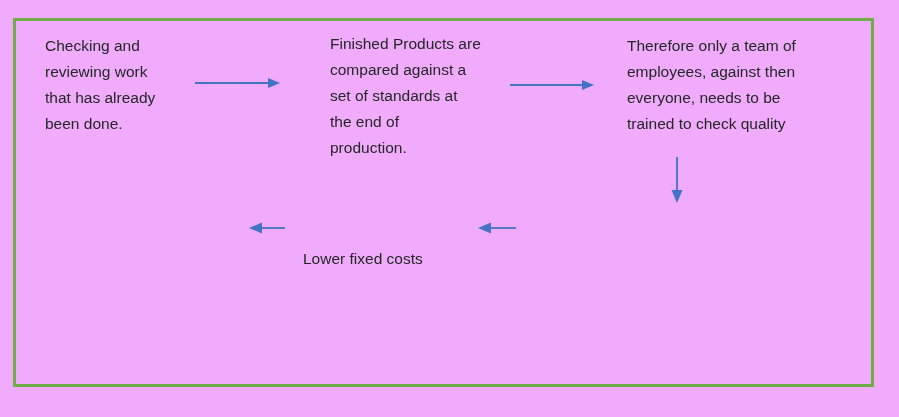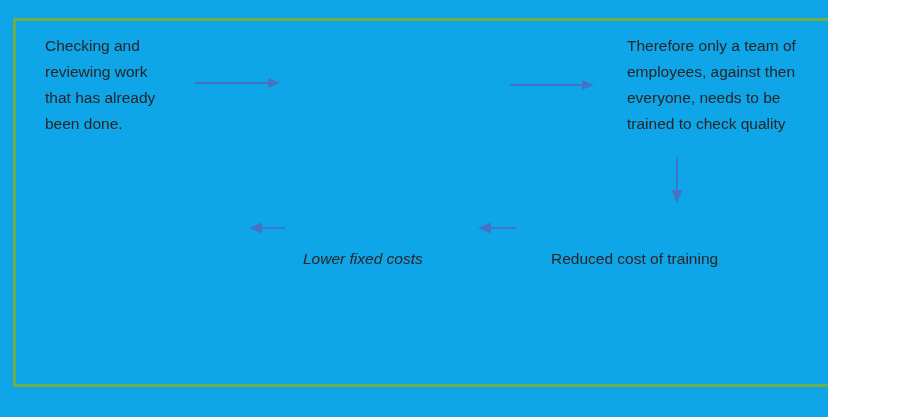--- a/index.html
+++ b/index.html
@@ -2,23 +2,23 @@
 <html style="--border-color: #70AD47; --arrow-color: #4472C4; --text-color: #262626;"><head>
 <meta charset="utf-8">
 <style>
   html, body {
     margin: 0;
     padding: 0;
     background: #ffffff;
   }
   .page {
     position: relative;
-    width: 828px;
+    width: 899px;
     height: 417px;
-    background: #0ea5e9;
+    background: #f0abfc;
     font-family: "Liberation Sans", sans-serif;
     overflow: hidden;
   }
   .frame {
     position: absolute;
     left: 13px;
     top: 18px;
     width: 855px;
     height: 363px;
     border: 3px solid var(--border-color, #70AD47);
@@ -28,21 +28,21 @@
     position: absolute;
     white-space: pre-line;
     font-size: 15.5px;
     line-height: 26px;
     color: var(--text-color, #262626);
   }
   .s1 { left: 45px;  top: 33px; }
   .s2 { left: 330px; top: 31px; }
   .s3 { left: 627px; top: 33px; }
   .s4 { left: 551px; top: 246px; }
-  .s5 { left: 303px; top: 246px; font-style: italic; }
+  .s5 { left: 303px; top: 246px; }
   .s6 { left: 37px;  top: 235px; }
   .arrows {
     position: absolute;
     left: 0;
     top: 0;
     width: 899px;
     height: 417px;
     pointer-events: none;
   }
   .arrows line {
@@ -58,27 +58,31 @@
 
 <div class="page">
 
   <div class="frame"></div>
 
   <div class="step s1">Checking and
 reviewing work
 that has already
 been done.</div>
 
+  <div class="step s2">Finished Products are
+compared against a
+set of standards at
+the end of
+production.</div>
 
   <div class="step s3">Therefore only a team of
 employees, against then
 everyone, needs to be
 trained to check quality</div>
 
-  <div class="step s4">Reduced cost of training</div>
 
   <div class="step s5">Lower fixed costs</div>
 
 
   <svg class="arrows" viewBox="0 0 899 417" xmlns="http://www.w3.org/2000/svg">
     <g>
       <line x1="195" y1="83" x2="269" y2="83"></line>
       <polygon points="280,83 268,78 268,88"></polygon>
     </g>
     <g>

